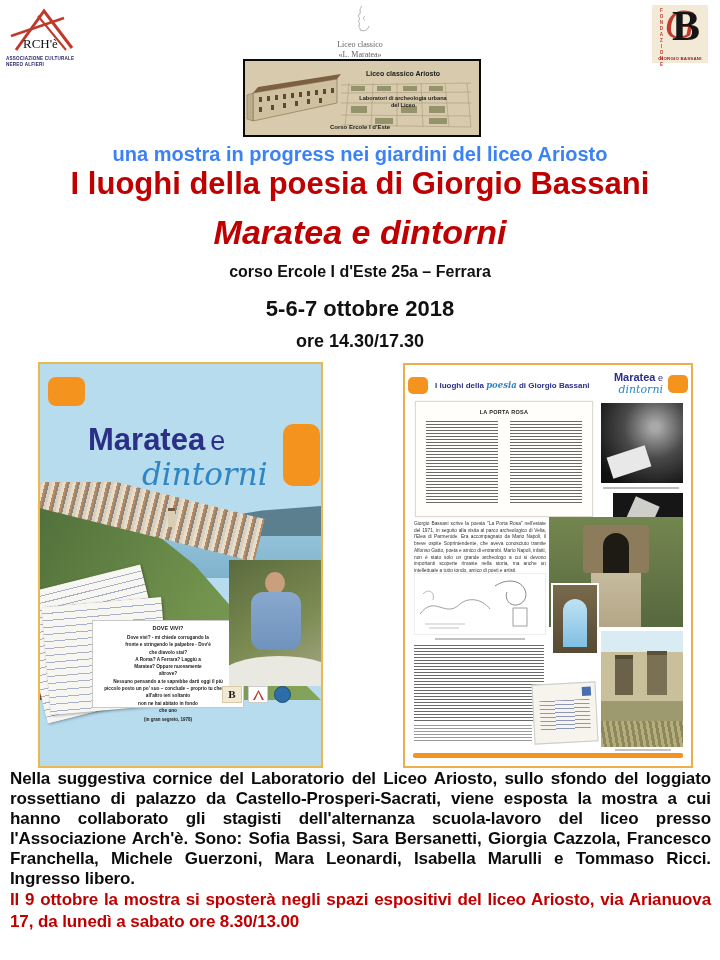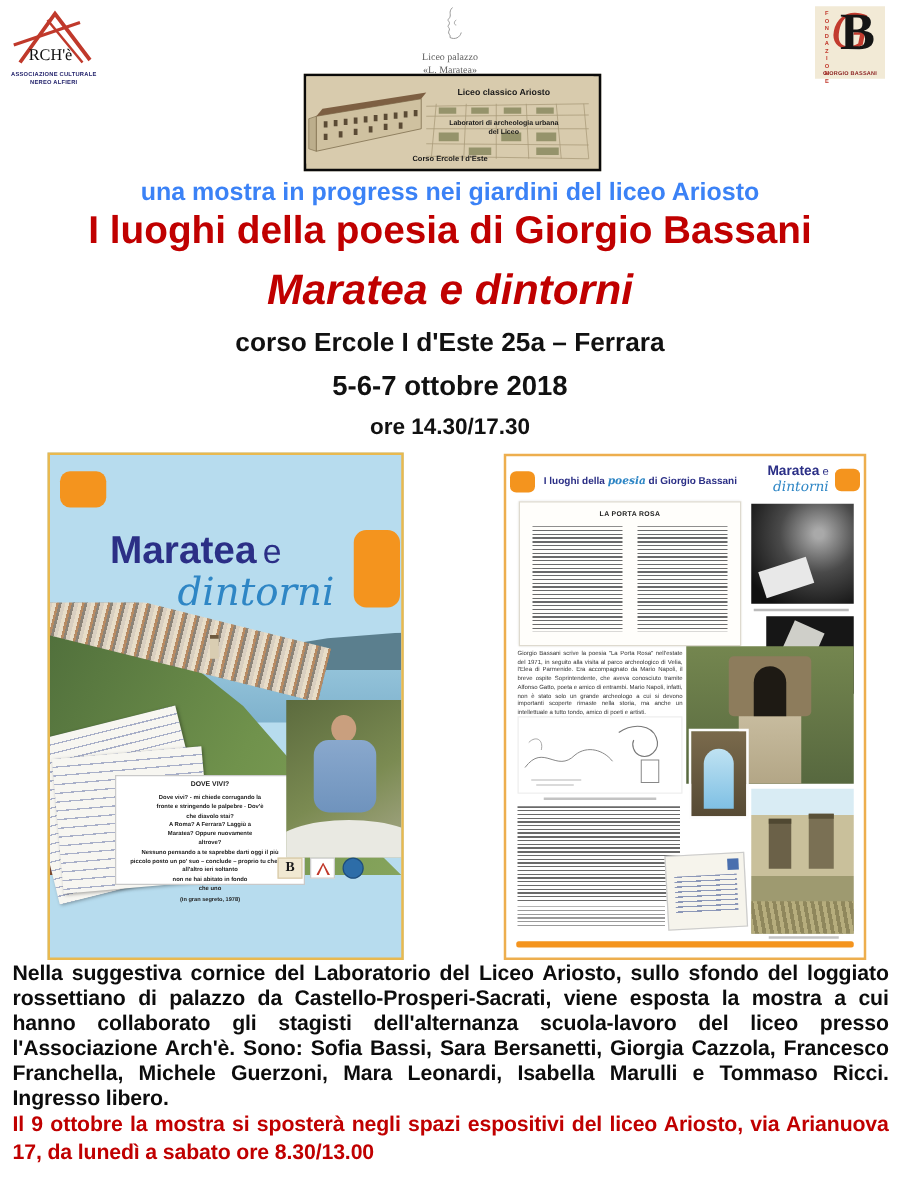--- a/index.html
+++ b/index.html
@@ -5,42 +5,42 @@
   html,body{margin:0;padding:0;}
   body{
     width:720px;height:960px;position:relative;background:#ffffff;
     font-family:"Liberation Sans",sans-serif;color:#111;overflow:hidden;
   }
   .abs{position:absolute;}
   .ctr{left:0;width:720px;text-align:center;}
   .pre{white-space:pre-line;}
 
   
-  #arche-logo{left:6px;top:6px;width:74px;text-align:center;}
+  #arche-logo{left:6px;top:6px;width:74px;text-align:left;}
   .arche-sub{font-size:4.6px;font-weight:bold;color:#26266e;line-height:1.4;letter-spacing:.2px;}
   #liceo-logo{left:300px;top:4px;width:120px;text-align:center;}
   .liceo-txt{font-size:8px;color:#5f5f5f;font-family:"Liberation Serif",serif;line-height:1.25;}
   #gb-logo{left:652px;top:5px;width:56px;height:58px;background:#F2EAD6;}
   .gb-vert{position:absolute;left:3px;top:3px;width:9px;font-size:4.6px;color:#c23b2e;font-weight:bold;
            writing-mode:vertical-rl;text-orientation:upright;letter-spacing:1px;}
   .gb-g{position:absolute;left:13px;top:-2px;font-family:"DejaVu Serif",serif;font-style:italic;
         font-size:38px;color:#c23b2e;}
   .gb-b{position:absolute;left:20px;top:-3px;font-family:"Liberation Serif",serif;font-weight:bold;
         font-size:42px;color:#151515;}
   .gb-cap{position:absolute;bottom:2px;left:0;width:100%;text-align:center;font-size:4.4px;
           font-weight:bold;color:#8b2020;letter-spacing:.2px;}
 
   
   #building{left:243px;top:59px;width:234px;height:74px;border:2px solid #0a0a0a;background:#D8CBAD;}
 
   
   .kicker{top:143px;font-size:20px;font-weight:bold;color:#3b82f6;}
   .main-title{top:166px;font-size:31px;font-weight:bold;color:#C00000;}
   .sub-title{top:213px;font-size:34px;font-weight:bold;font-style:italic;color:#C00000;}
-  .address{top:263px;font-size:21px;font-weight:bold;}
+  .address{top:263px;font-size:16px;font-weight:bold;}
   .dates{top:296px;font-size:22px;font-weight:bold;}
   .hours{top:331px;font-size:18px;font-weight:bold;}
 
   
   #poster-left{left:38px;top:362px;width:285px;height:406px;border:2px solid #E9B94F;
                background:#B7DCEE;box-sizing:border-box;overflow:hidden;}
   #poster-right{left:403px;top:363px;width:290px;height:405px;border:2px solid #EDAE4E;
                 background:#ffffff;box-sizing:border-box;overflow:hidden;}
   .orange-tab{background:#F4941E;}
   .navy{color:#2B2F86;}
@@ -182,21 +182,21 @@
   </svg>
   <div class="arche-sub">ASSOCIAZIONE CULTURALE</div>
   <div class="arche-sub">NEREO ALFIERI</div>
 </div>
 
 <div class="abs" id="liceo-logo">
   <svg width="36" height="32" viewBox="0 0 36 32">
     <path d="M20 2 C16 6 20 8 17 11 C15 13 19 13 17 16 C15 18 19 18 17 21 C16 23 19 24 18 26 C22 28 26 26 27 22" stroke="#999" stroke-width="0.8" fill="none"></path>
     <path d="M23 12 C21 13 21 16 23 16" stroke="#999" stroke-width="0.7" fill="none"></path>
   </svg>
-  <div class="liceo-txt">Liceo palazzo</div>
+  <div class="liceo-txt">Liceo classico</div>
   <div class="liceo-txt">«L. Maratea»</div>
 </div>
 
 <div class="abs" id="gb-logo">
   <div class="gb-vert">FONDAZIONE</div>
   <span class="gb-g">G</span>
   <span class="gb-b">B</span>
   <div class="gb-cap">GIORGIO BASSANI</div>
 </div>
 

